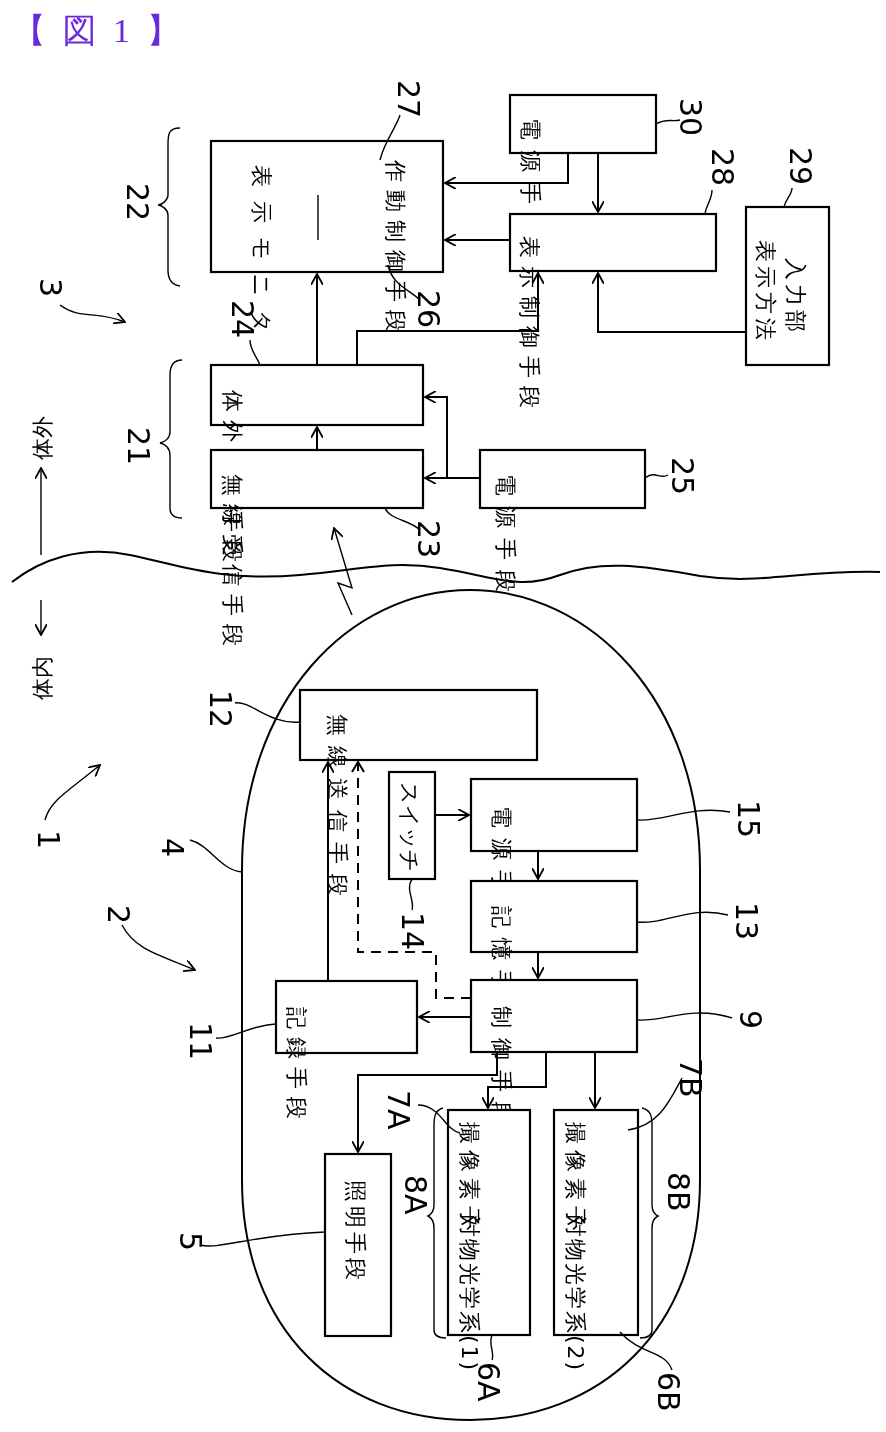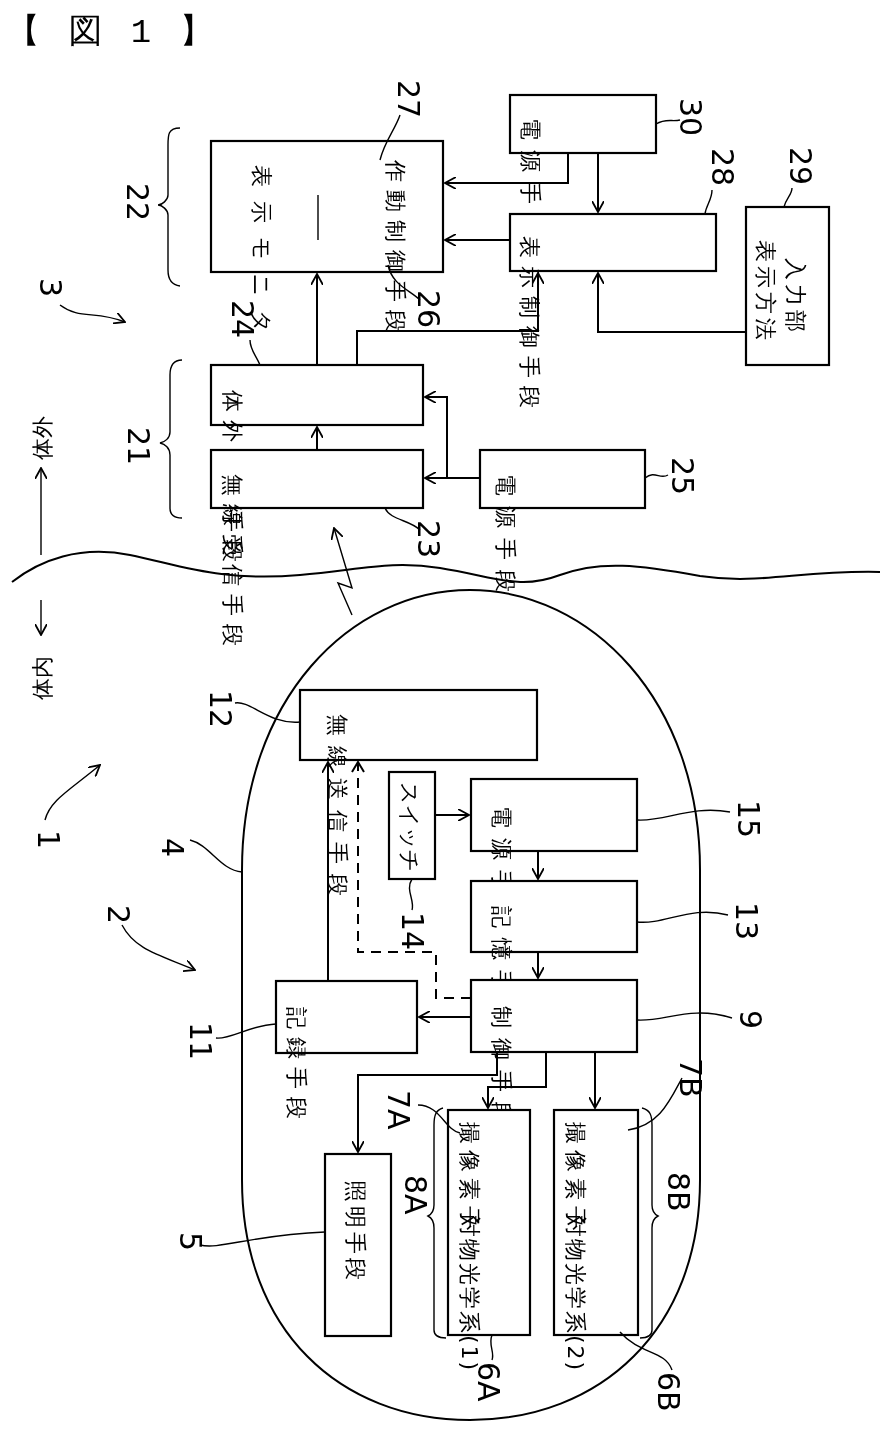--- a/index.html
+++ b/index.html
@@ -1,19 +1,19 @@
 <!DOCTYPE html>
 <html><head>
 <meta charset="utf-8">
 <style>
   html, body { margin: 0; padding: 0; background: #ffffff; }
   body { width: 886px; height: 1432px; position: relative; overflow: hidden; }
   #fig-title {
-    position: absolute; left: 6px; top: 8px;
-    font-family: Liberation Mono, monospace; font-size: 34px; color: #000000;
+    position: absolute; left: 12px; top: 8px;
+    font-family: Liberation Serif, serif; font-size: 34px; color: #6d28d9;
     letter-spacing: 4px; white-space: pre;
   }
   svg#diagram { position: absolute; left: 0; top: 0; }
   svg text { font-family: "DejaVu Sans", sans-serif; fill: #000; }
   .box { fill: #fff; stroke: #000; stroke-width: 2.2; }
   .line { fill: none; stroke: #000; stroke-width: 2; }
   .thin { fill: none; stroke: #000; stroke-width: 1.4; }
   .dash { fill: none; stroke: #000; stroke-width: 2; stroke-dasharray: 10 7; }
   .arrowhead { fill: none; stroke: #000; stroke-width: 2; }
   .ref { font-size: 30px; }

